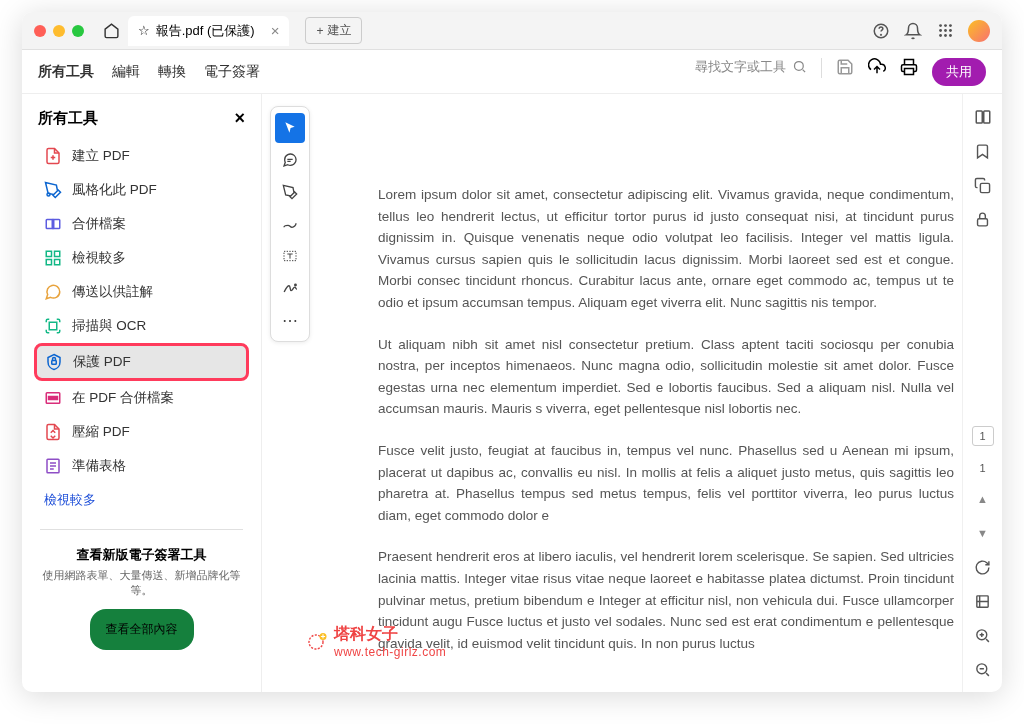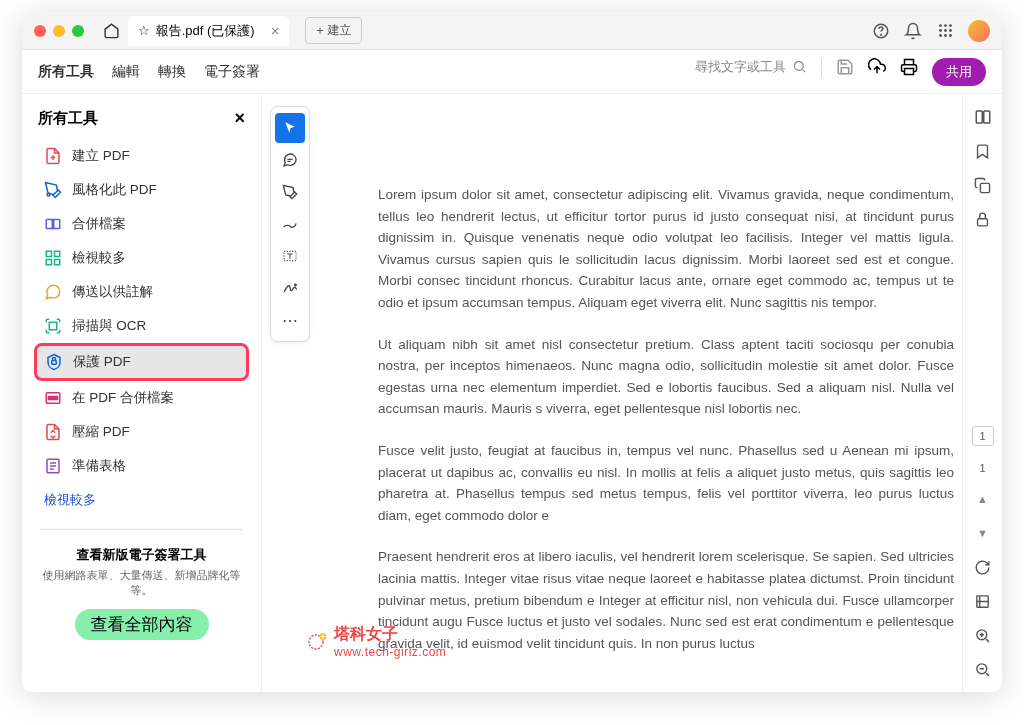--- a/index.html
+++ b/index.html
@@ -31,21 +31,21 @@
   .sb-close { font-size: 18px; cursor: pointer; }
   .sb-list { list-style: none; }
   .sb-item { display: flex; align-items: center; gap: 10px; padding: 8px 10px; font-size: 13.5px; color: #333; cursor: pointer; border-radius: 4px; position: relative; }
   .sb-item.highlight { background: #e6e6e6; border: 3px solid #ff3b5c; border-radius: 8px; padding: 7px 8px; }
   .sb-icon { width: 18px; height: 18px; flex: none; display: flex; align-items: center; justify-content: center; }
   .sb-more { color: #1d4ed8; font-size: 13px; padding: 8px 10px; cursor: pointer; }
   .sb-sep { height: 1px; background: #e0e0e0; margin: 12px 6px; }
   .sb-promo { text-align: center; padding: 4px 8px; }
   .sb-promo-t { font-size: 13px; font-weight: 600; margin-bottom: 4px; text-align: center; }
   .sb-promo-s { font-size: 11px; color: #666; line-height: 1.4; margin-bottom: 10px; }
-  .sb-promo-b { background: #86efac; border-radius: 16px; padding: 4px 16px; font-size: 17px; cursor: pointer; display: inline-block; }
+  .sb-promo-b { background: #15803d; border-radius: 16px; padding: 12px 16px; font-size: 12px; cursor: pointer; display: inline-block; }
 
   .toolstrip { width: 40px; margin: 12px 8px; background: #fff; border: 1px solid #ddd; border-radius: 8px; display: flex; flex-direction: column; align-items: center; padding: 6px 0; gap: 2px; box-shadow: 0 1px 4px rgba(0,0,0,0.08); align-self: flex-start; }
   .ts-item { width: 30px; height: 30px; display: flex; align-items: center; justify-content: center; border-radius: 4px; cursor: pointer; color: #444; }
   .ts-item.active { background: #1473e6; color: #fff; }
 
   .doc { flex: 1; padding: 90px 8px 20px 60px; overflow: hidden; color: #555; font-size: 13.5px; line-height: 1.6; text-align: justify; }
   .doc p { margin-bottom: 20px; }
 
   .rightbar { width: 40px; display: flex; flex-direction: column; align-items: center; gap: 16px; padding: 14px 0; border-left: 1px solid #f0f0f0; color: #555; }
   .pg-box { border: 1px solid #ccc; border-radius: 3px; width: 22px; height: 20px; font-size: 11px; display: flex; align-items: center; justify-content: center; }

